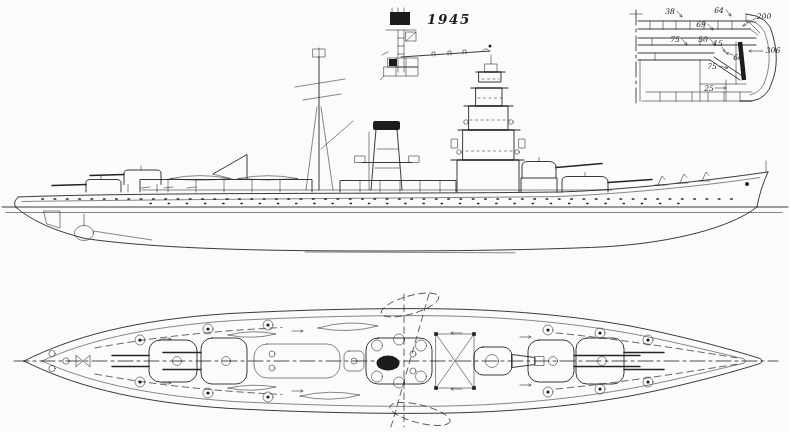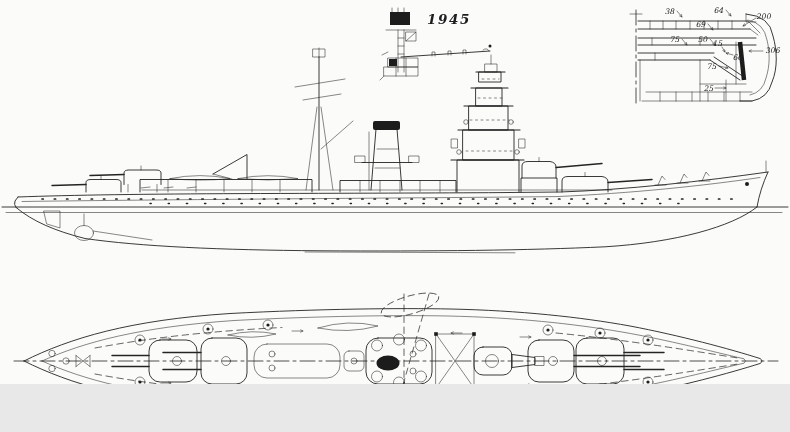--- a/index.html
+++ b/index.html
@@ -1,16 +1,16 @@
 <!DOCTYPE html>
 <html><head>
 <meta charset="utf-8">
 <style>
   html,body{margin:0;padding:0;background:#e8e8e8;}
-  .plate{position:relative;width:790px;height:384px;background:#fbfbf9;overflow:hidden;
+  .plate{position:relative;width:790px;height:432px;background:#fbfbf9;overflow:hidden;
          font-family:"DejaVu Serif",serif;}
   svg{display:block;position:absolute;inset:0;}
   .ln{fill:none;stroke:#242424;stroke-width:.9;stroke-linecap:round;stroke-linejoin:round;}
   .thin{stroke-width:.55;}
   .mid{stroke-width:1.15;}
   .thick{stroke-width:1.45;}
   .fillk{fill:#1c1c1c;stroke:none;}
   .dots{stroke-dasharray:1.3 11;stroke-width:1.7;}
   .dots2{stroke-dasharray:1.2 17;stroke-width:1.5;}
   .dash{stroke-dasharray:6.5 4.5;stroke-width:.7;}

